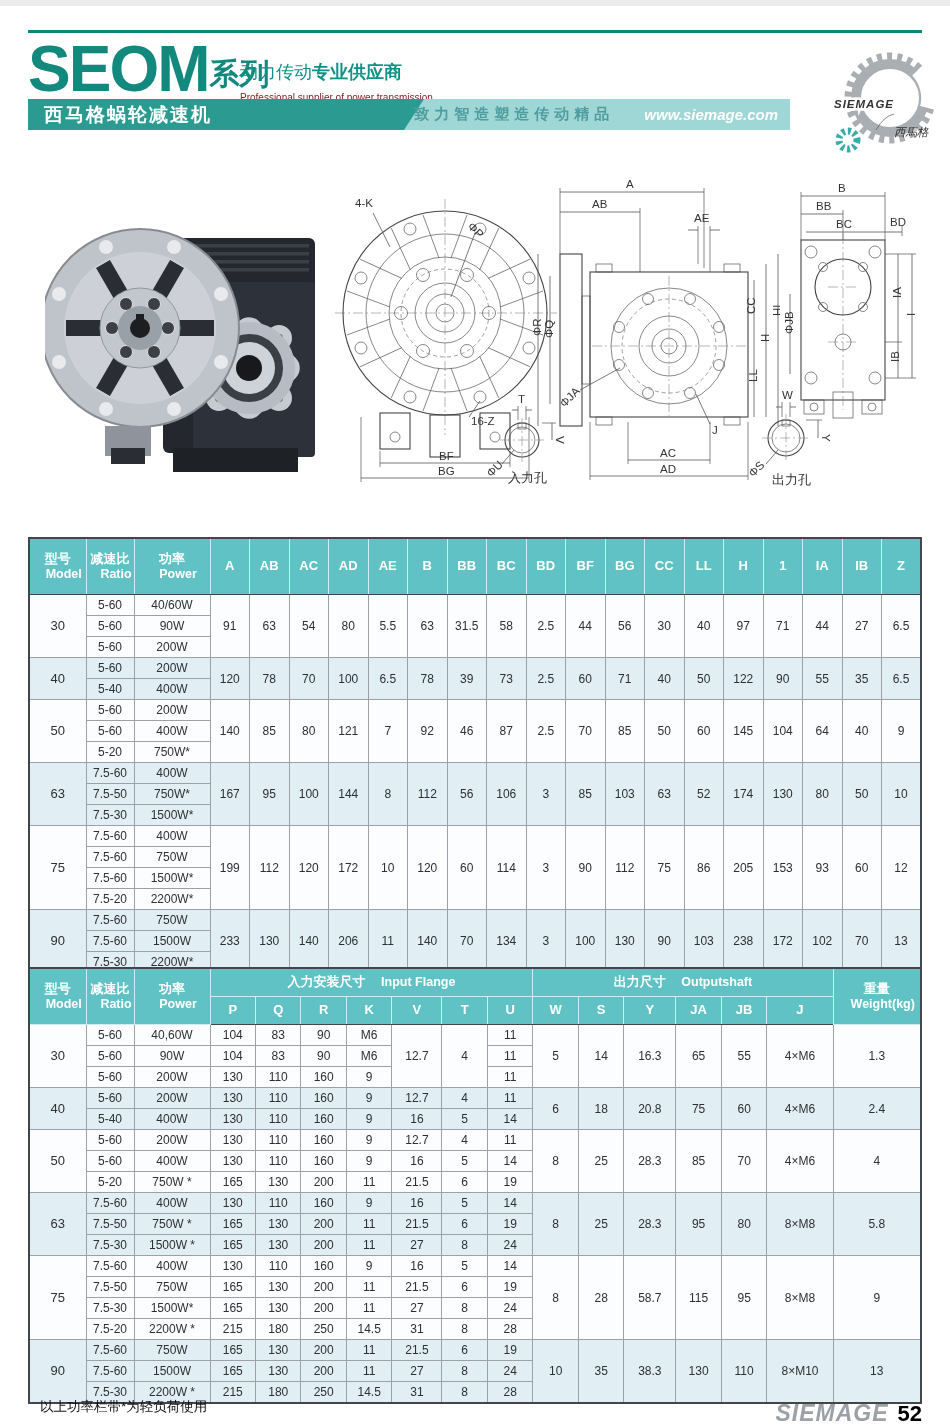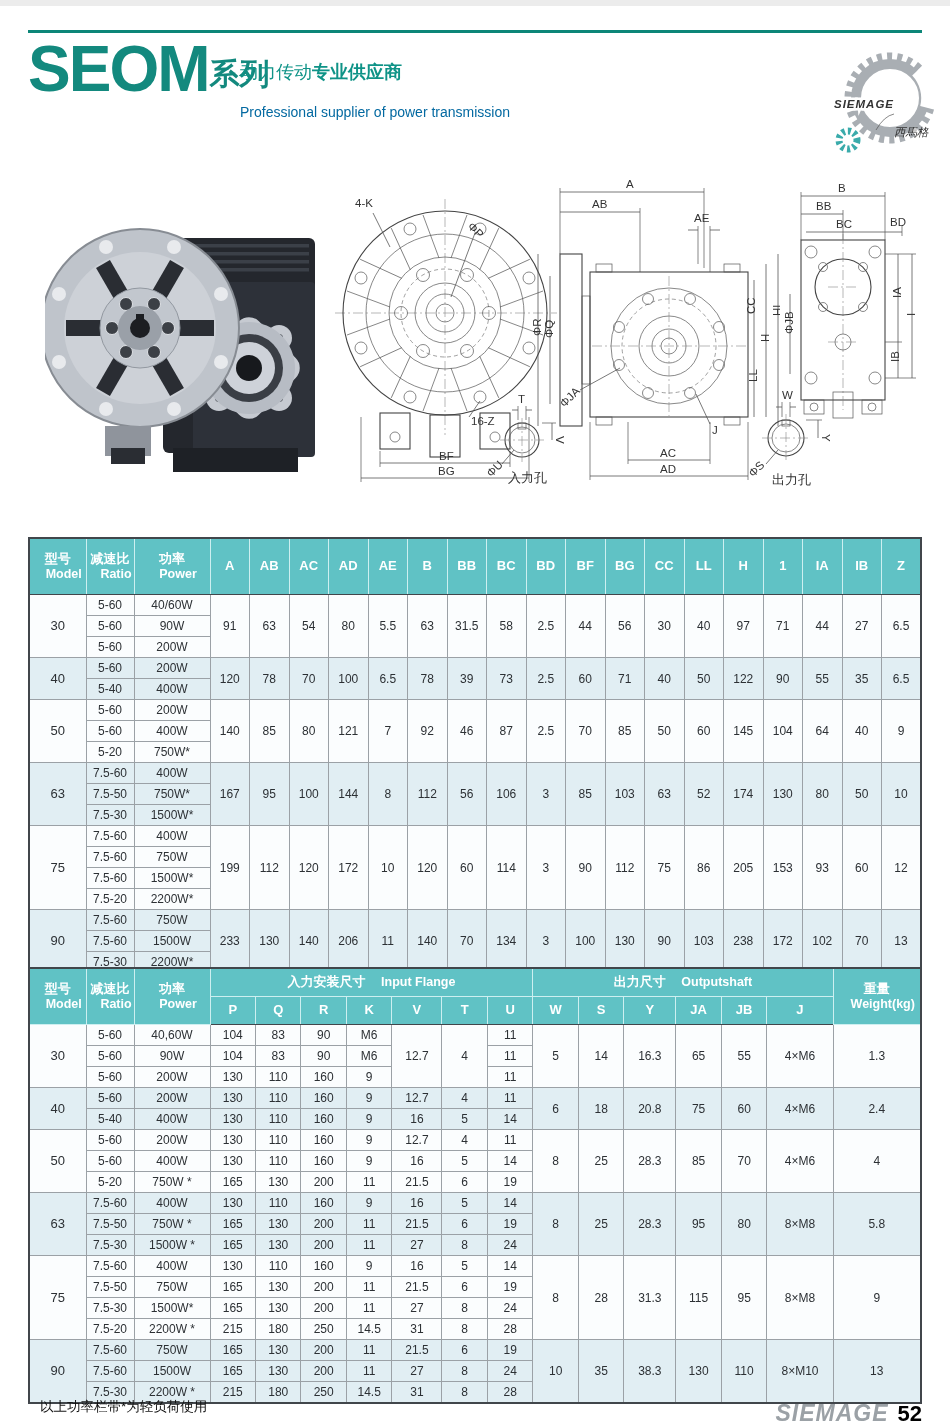--- a/index.html
+++ b/index.html
@@ -8,21 +8,21 @@
   .abs{position:absolute;}
   
   #top-strip{left:0;top:0;width:950px;height:6px;background:#ececec;}
   #top-rule{left:28px;top:30px;width:894px;height:3px;background:#0c8678;}
   #seom{left:28px;top:40px;display:flex;align-items:flex-end;gap:1px;}
   #seom .big{font-size:64px;font-weight:900;color:#13897e;letter-spacing:-2px;line-height:.92;}
   #seom .suf{font-size:30px;font-weight:700;color:#13897e;padding-bottom:4px;}
   #tagline{left:240px;top:60px;}
   #tagline .cn{font-size:18px;color:#0f9387;}
   #tagline .cn b{font-weight:800;}
-  #tagline .en{font-size:14px;color:#0369a1;margin-top:20px;}
+  #tagline .en{font-size:10px;color:#7f1d1d;margin-top:8px;}
   #banner{left:28px;top:99px;width:762px;height:31px;background:#9fd7d6;}
   #banner-dark{position:absolute;left:0;top:0;width:396px;height:100%;background:#2b9b91;
       clip-path:polygon(0 0,100% 0,calc(100% - 20px) 100%,0 100%);
       display:flex;align-items:center;padding-left:16px;box-sizing:border-box;}
   #banner-dark span{color:#fff;font-size:19px;font-weight:800;letter-spacing:2px;}
   #banner-right{position:absolute;right:12px;top:0;height:100%;display:flex;align-items:center;gap:30px;}
   #banner-slogan{color:#4f9d9e;font-size:15px;font-weight:700;letter-spacing:5px;}
   #banner-url{color:#fff;font-size:15px;font-weight:800;font-style:italic;}
   
   svg text{fill:#333;font-size:11.5px;font-family:"Liberation Sans",sans-serif;}
@@ -64,20 +64,29 @@
   <div class="abs" id="seom">
     <span class="big">SEOM</span>
     <span class="suf">系列</span>
   </div>
 
   <div class="abs" id="tagline">
     <div class="cn"><span>动力传动</span><b>专业供应商</b></div>
     <div class="en">Professional supplier of power transmission</div>
   </div>
 
+  <div class="abs" id="banner">
+    <div id="banner-dark">
+      <span>西马格蜗轮减速机</span>
+    </div>
+    <div id="banner-right">
+      <span id="banner-slogan">致力智造塑造传动精品</span>
+      <span id="banner-url">www.siemage.com</span>
+    </div>
+  </div>
 
   <svg class="abs" style="left:778px;top:48px" width="172" height="105" viewBox="0 0 172 105">
     <g>
       <circle cx="112" cy="50" r="41" fill="none" stroke="#a9aeb3" stroke-width="9" stroke-dasharray="5 5"></circle>
       <circle cx="112" cy="50" r="34" fill="none" stroke="#a9aeb3" stroke-width="10"></circle>
       <rect x="118" y="30" width="60" height="40" fill="#ffffff" opacity="0"></rect>
       <path d="M140 22 A41 41 0 0 1 150 60" stroke="#fff" stroke-width="16" fill="none"></path>
       <circle cx="70" cy="92" r="9" fill="none" stroke="#3aabab" stroke-width="7" stroke-dasharray="3 3"></circle>
     </g>
     <text x="86" y="60" text-anchor="middle" font-size="27" font-weight="900" font-style="italic" fill="#0f9488" stroke="#ffffff" stroke-width="5" paint-order="stroke" letter-spacing="1">SIEMAGE</text>
@@ -792,21 +801,21 @@
           <td>400W</td>
           <td>130</td>
           <td>110</td>
           <td>160</td>
           <td>9</td>
           <td>16</td>
           <td>5</td>
           <td>14</td>
           <td rowspan="4">8</td>
           <td rowspan="4">28</td>
-          <td rowspan="4">31.3</td>
+          <td rowspan="4">58.7</td>
           <td rowspan="4">115</td>
           <td rowspan="4">95</td>
           <td rowspan="4">8×M8</td>
           <td rowspan="4">9</td>
         </tr>
         <tr class="gw">
           <td>7.5-50</td>
           <td>750W</td>
           <td>165</td>
           <td>130</td>

